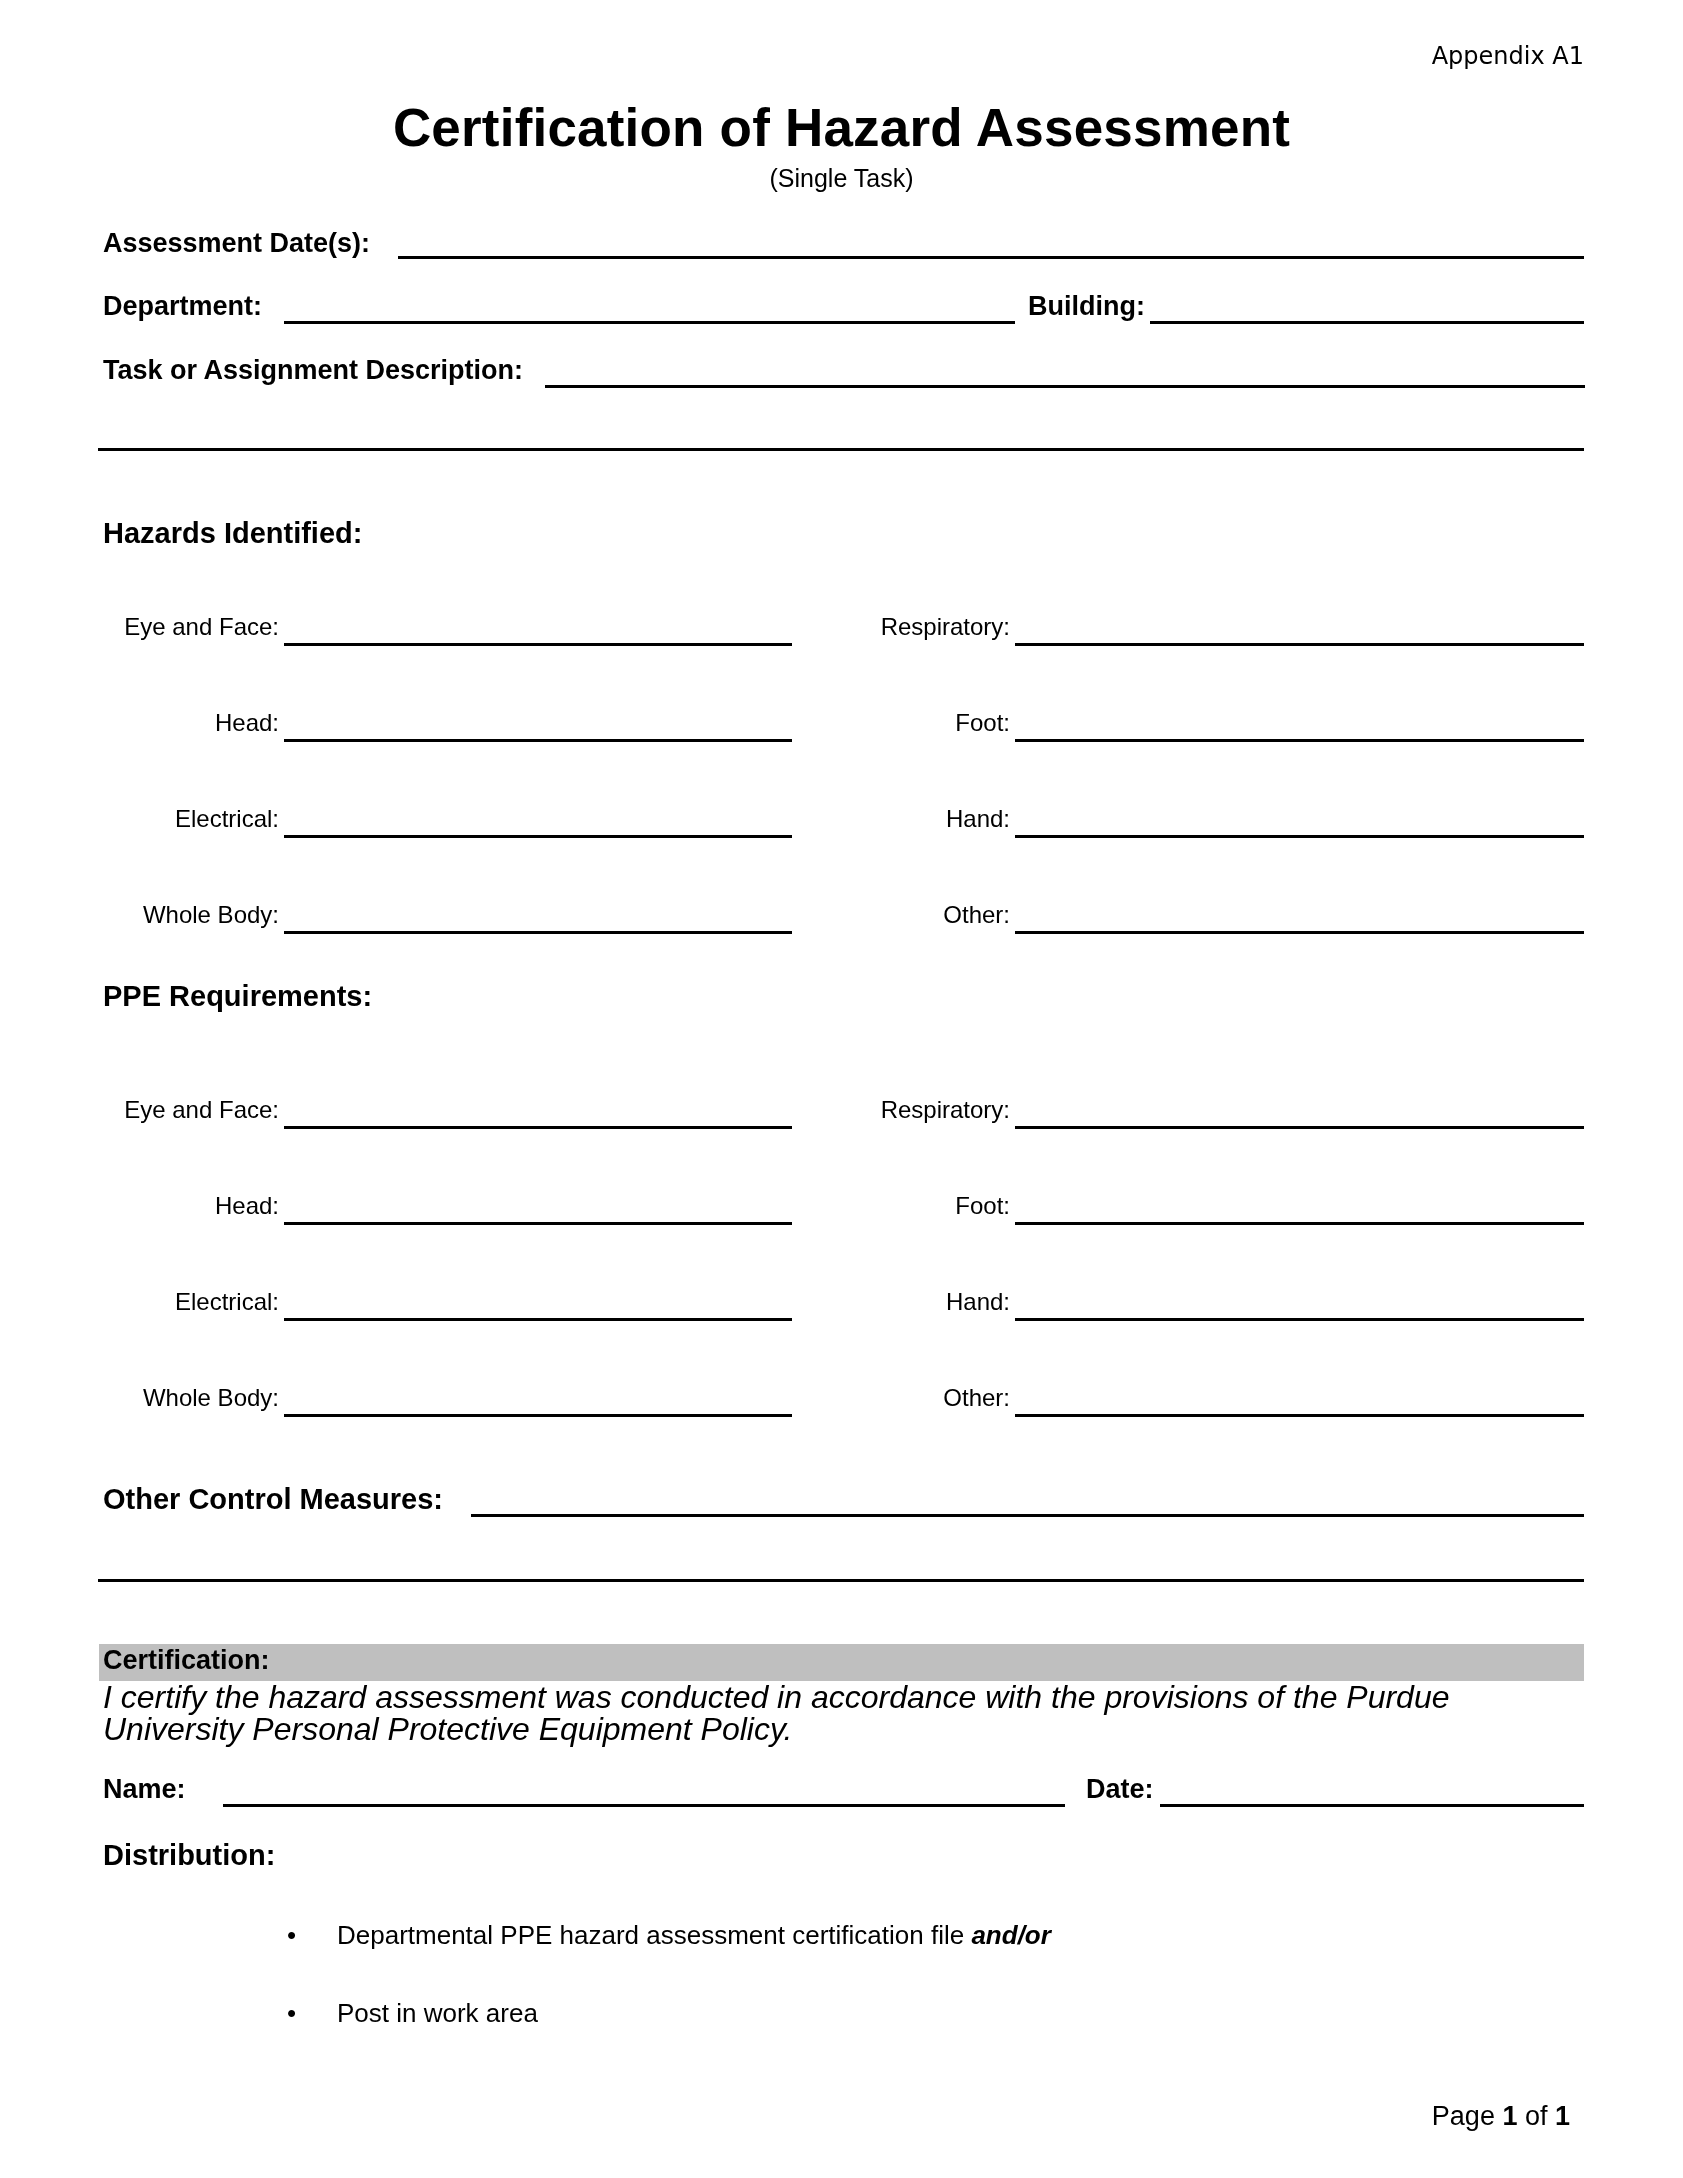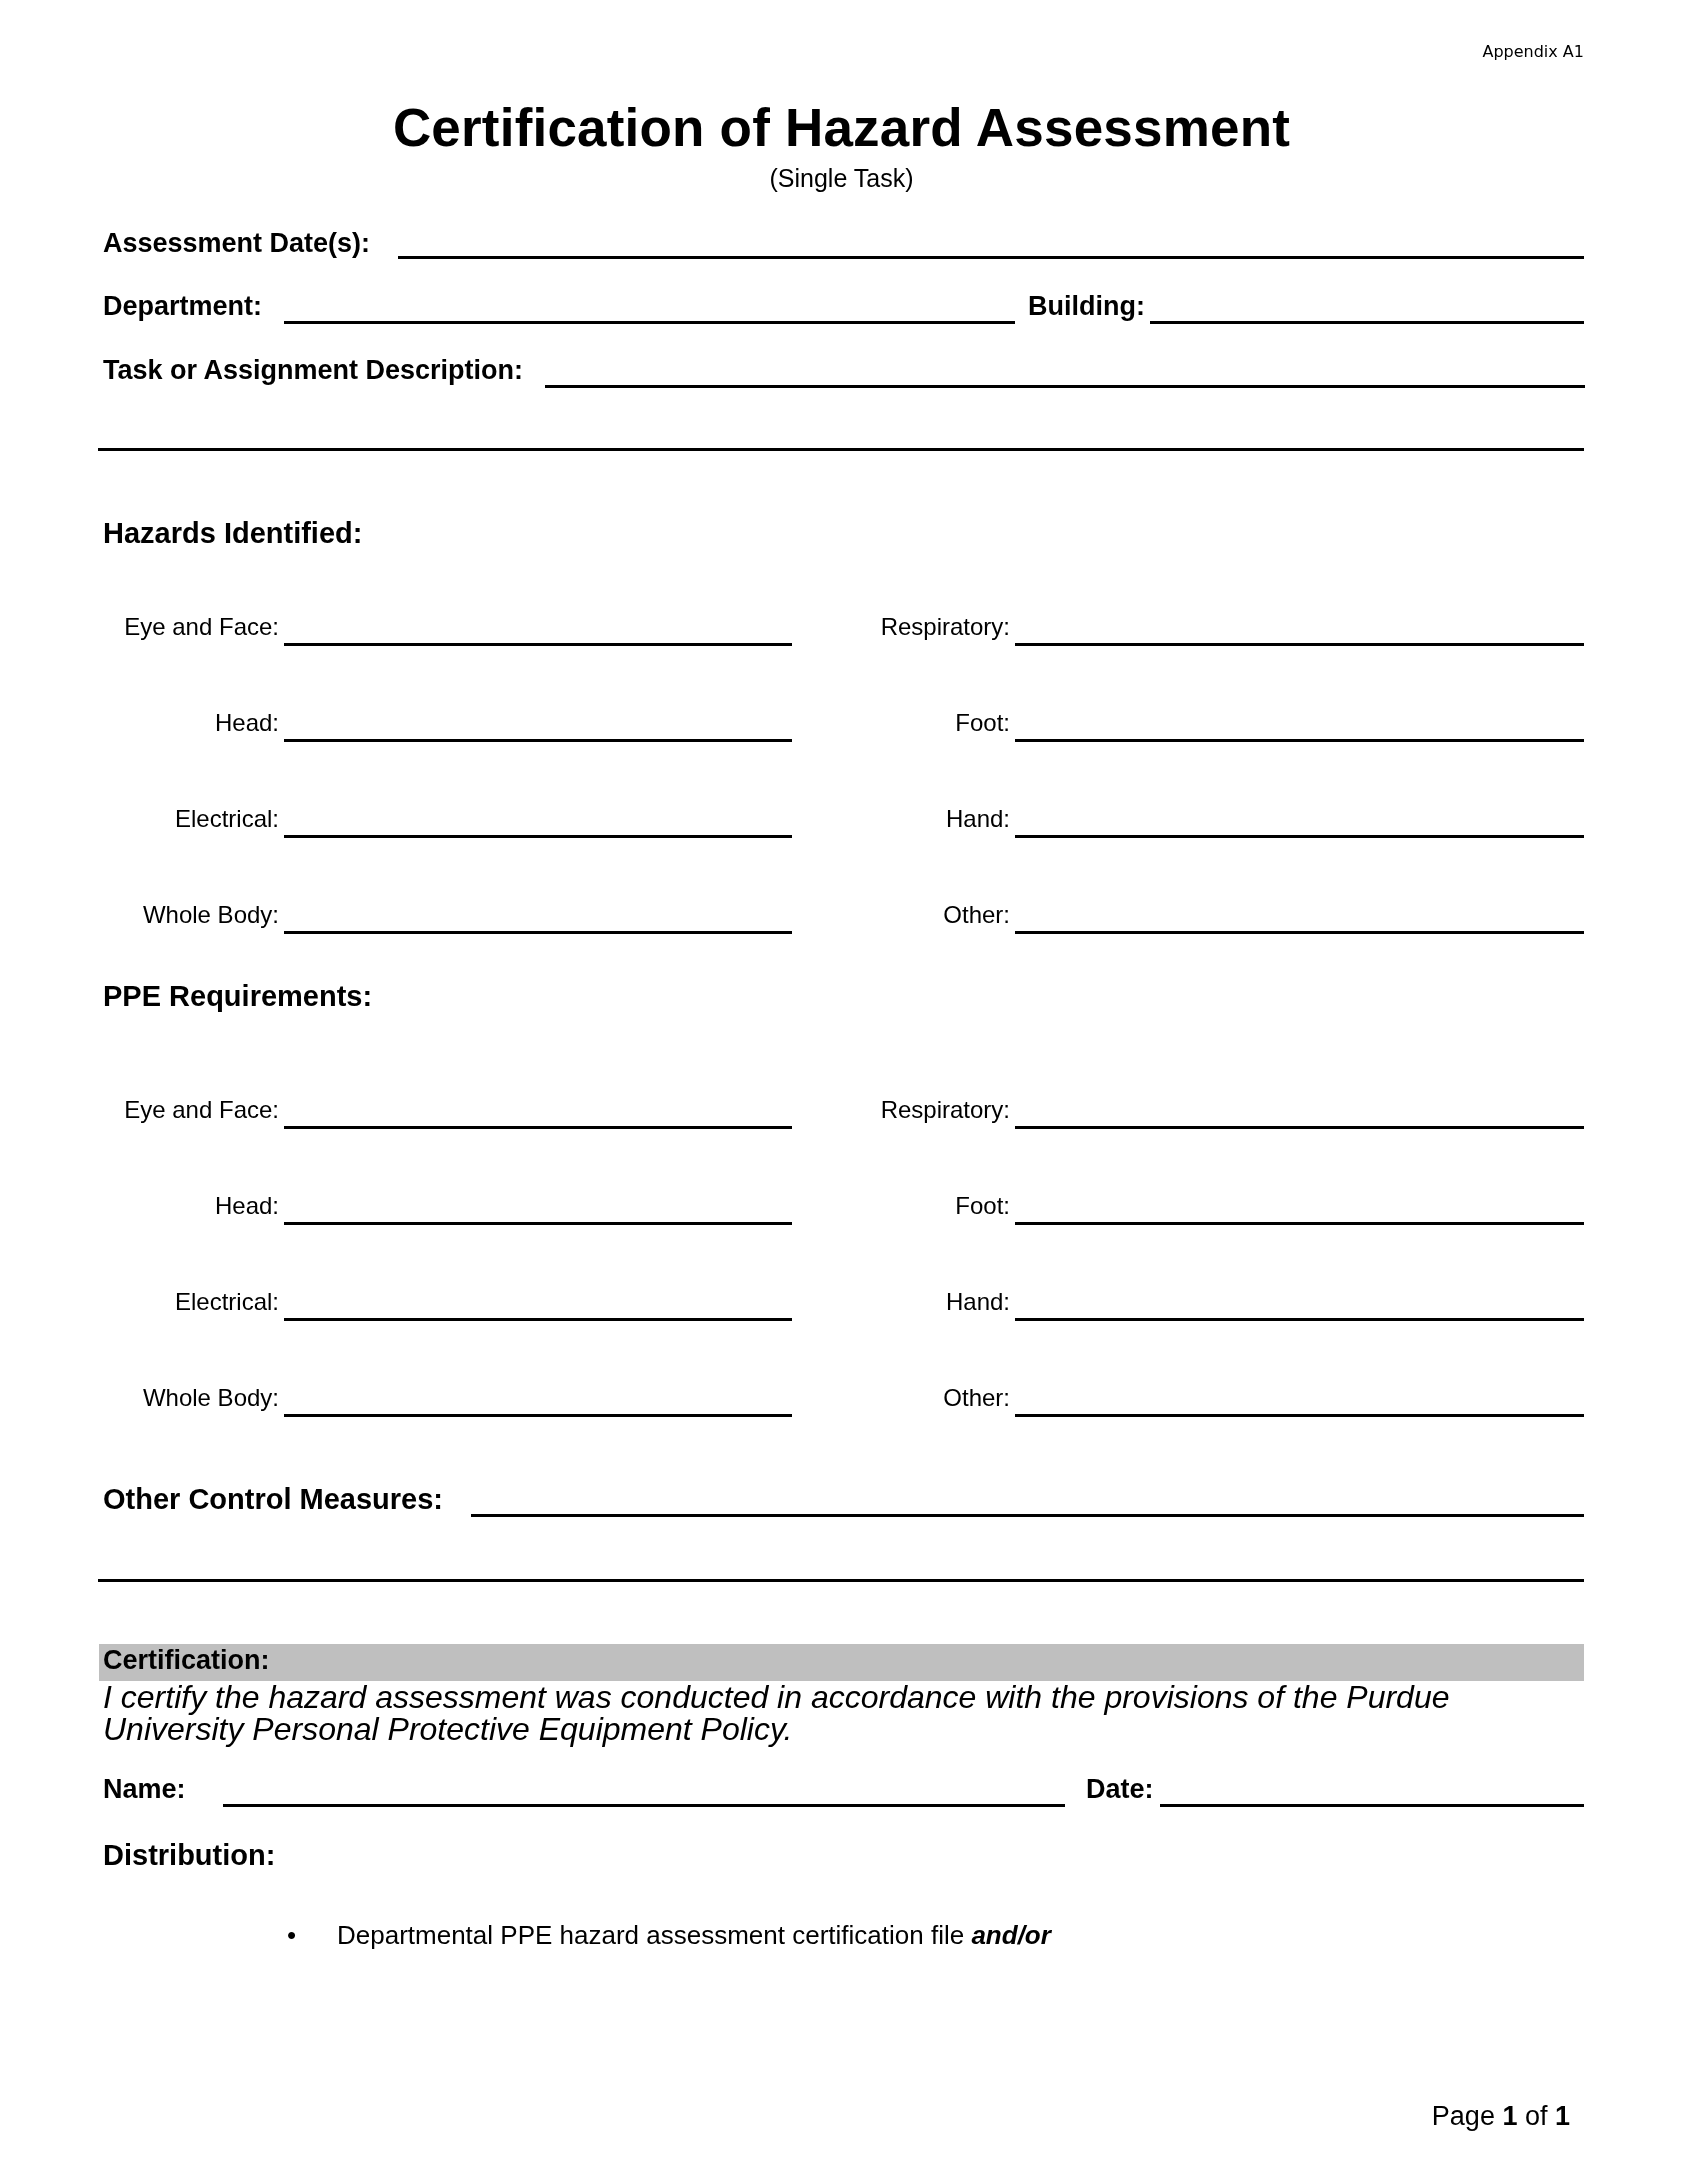--- a/index.html
+++ b/index.html
@@ -1,19 +1,19 @@
 <!DOCTYPE html>
 <html><head>
 <meta charset="utf-8">
 <style>
   html, body { margin: 0; padding: 0; background: #ffffff; }
   body { width: 1683px; height: 2178px; position: relative; overflow: hidden;
          font-family: "Liberation Sans", sans-serif; color: #000; }
   .abs { position: absolute; }
-  .appendix { top: 42px; right: 99px; font-size: 16px; font-family: "DejaVu Sans", sans-serif; }
+  .appendix { top: 42px; right: 99px; font-size: 24px; font-family: "DejaVu Sans", sans-serif; }
   .title { top: 97px; left: 0; width: 1683px; text-align: center; font-size: 53px; font-weight: bold; letter-spacing: 0.2px; }
   .subtitle { top: 164px; left: 0; width: 1683px; text-align: center; font-size: 25px; }
   .lbl-bold { font-size: 27px; font-weight: bold; white-space: nowrap; }
   .lbl { font-size: 24px; white-space: nowrap; }
   .line { position: absolute; height: 0; border-top: 3px solid #000; }
   .rlabel { text-align: right; }
   .heading { font-size: 29px; font-weight: bold; white-space: nowrap; }
   .cert-band { left: 99px; top: 1644px; width: 1485px; height: 37px; background: #bfbfbf; }
   .cert-title { left: 103px; top: 1645px; font-size: 27px; font-weight: bold; }
   .cert-text { left: 103px; top: 1681px; width: 1465px; font-size: 32px; font-style: italic; line-height: 32px; }
@@ -129,16 +129,17 @@
 <div class="abs lbl-bold" style="left:103px; top:1774px;">Name:</div>
 <input class="blank" style="left: 223px; top: 1772px; width: 840px;" value="">
 <div class="line" style="left:223px; top:1804px; width:842px;"></div>
 <div class="abs lbl-bold" style="left:1086px; top:1774px;">Date:</div>
 <input class="blank" style="left: 1160px; top: 1772px; width: 422px;" value="">
 <div class="line" style="left:1160px; top:1804px; width:424px;"></div>
 
 <div class="abs heading" style="left:103px; top:1839px;">Distribution:</div>
 <ul class="abs bullets">
   <li><span>Departmental PPE hazard assessment certification file </span><b><i>and/or</i></b></li>
+  <li><span>Post in work area</span></li>
 </ul>
 
 <div class="abs page-num"><span>Page </span><b>1</b><span> of </span><b>1</b></div>
 
 
 </body></html>

